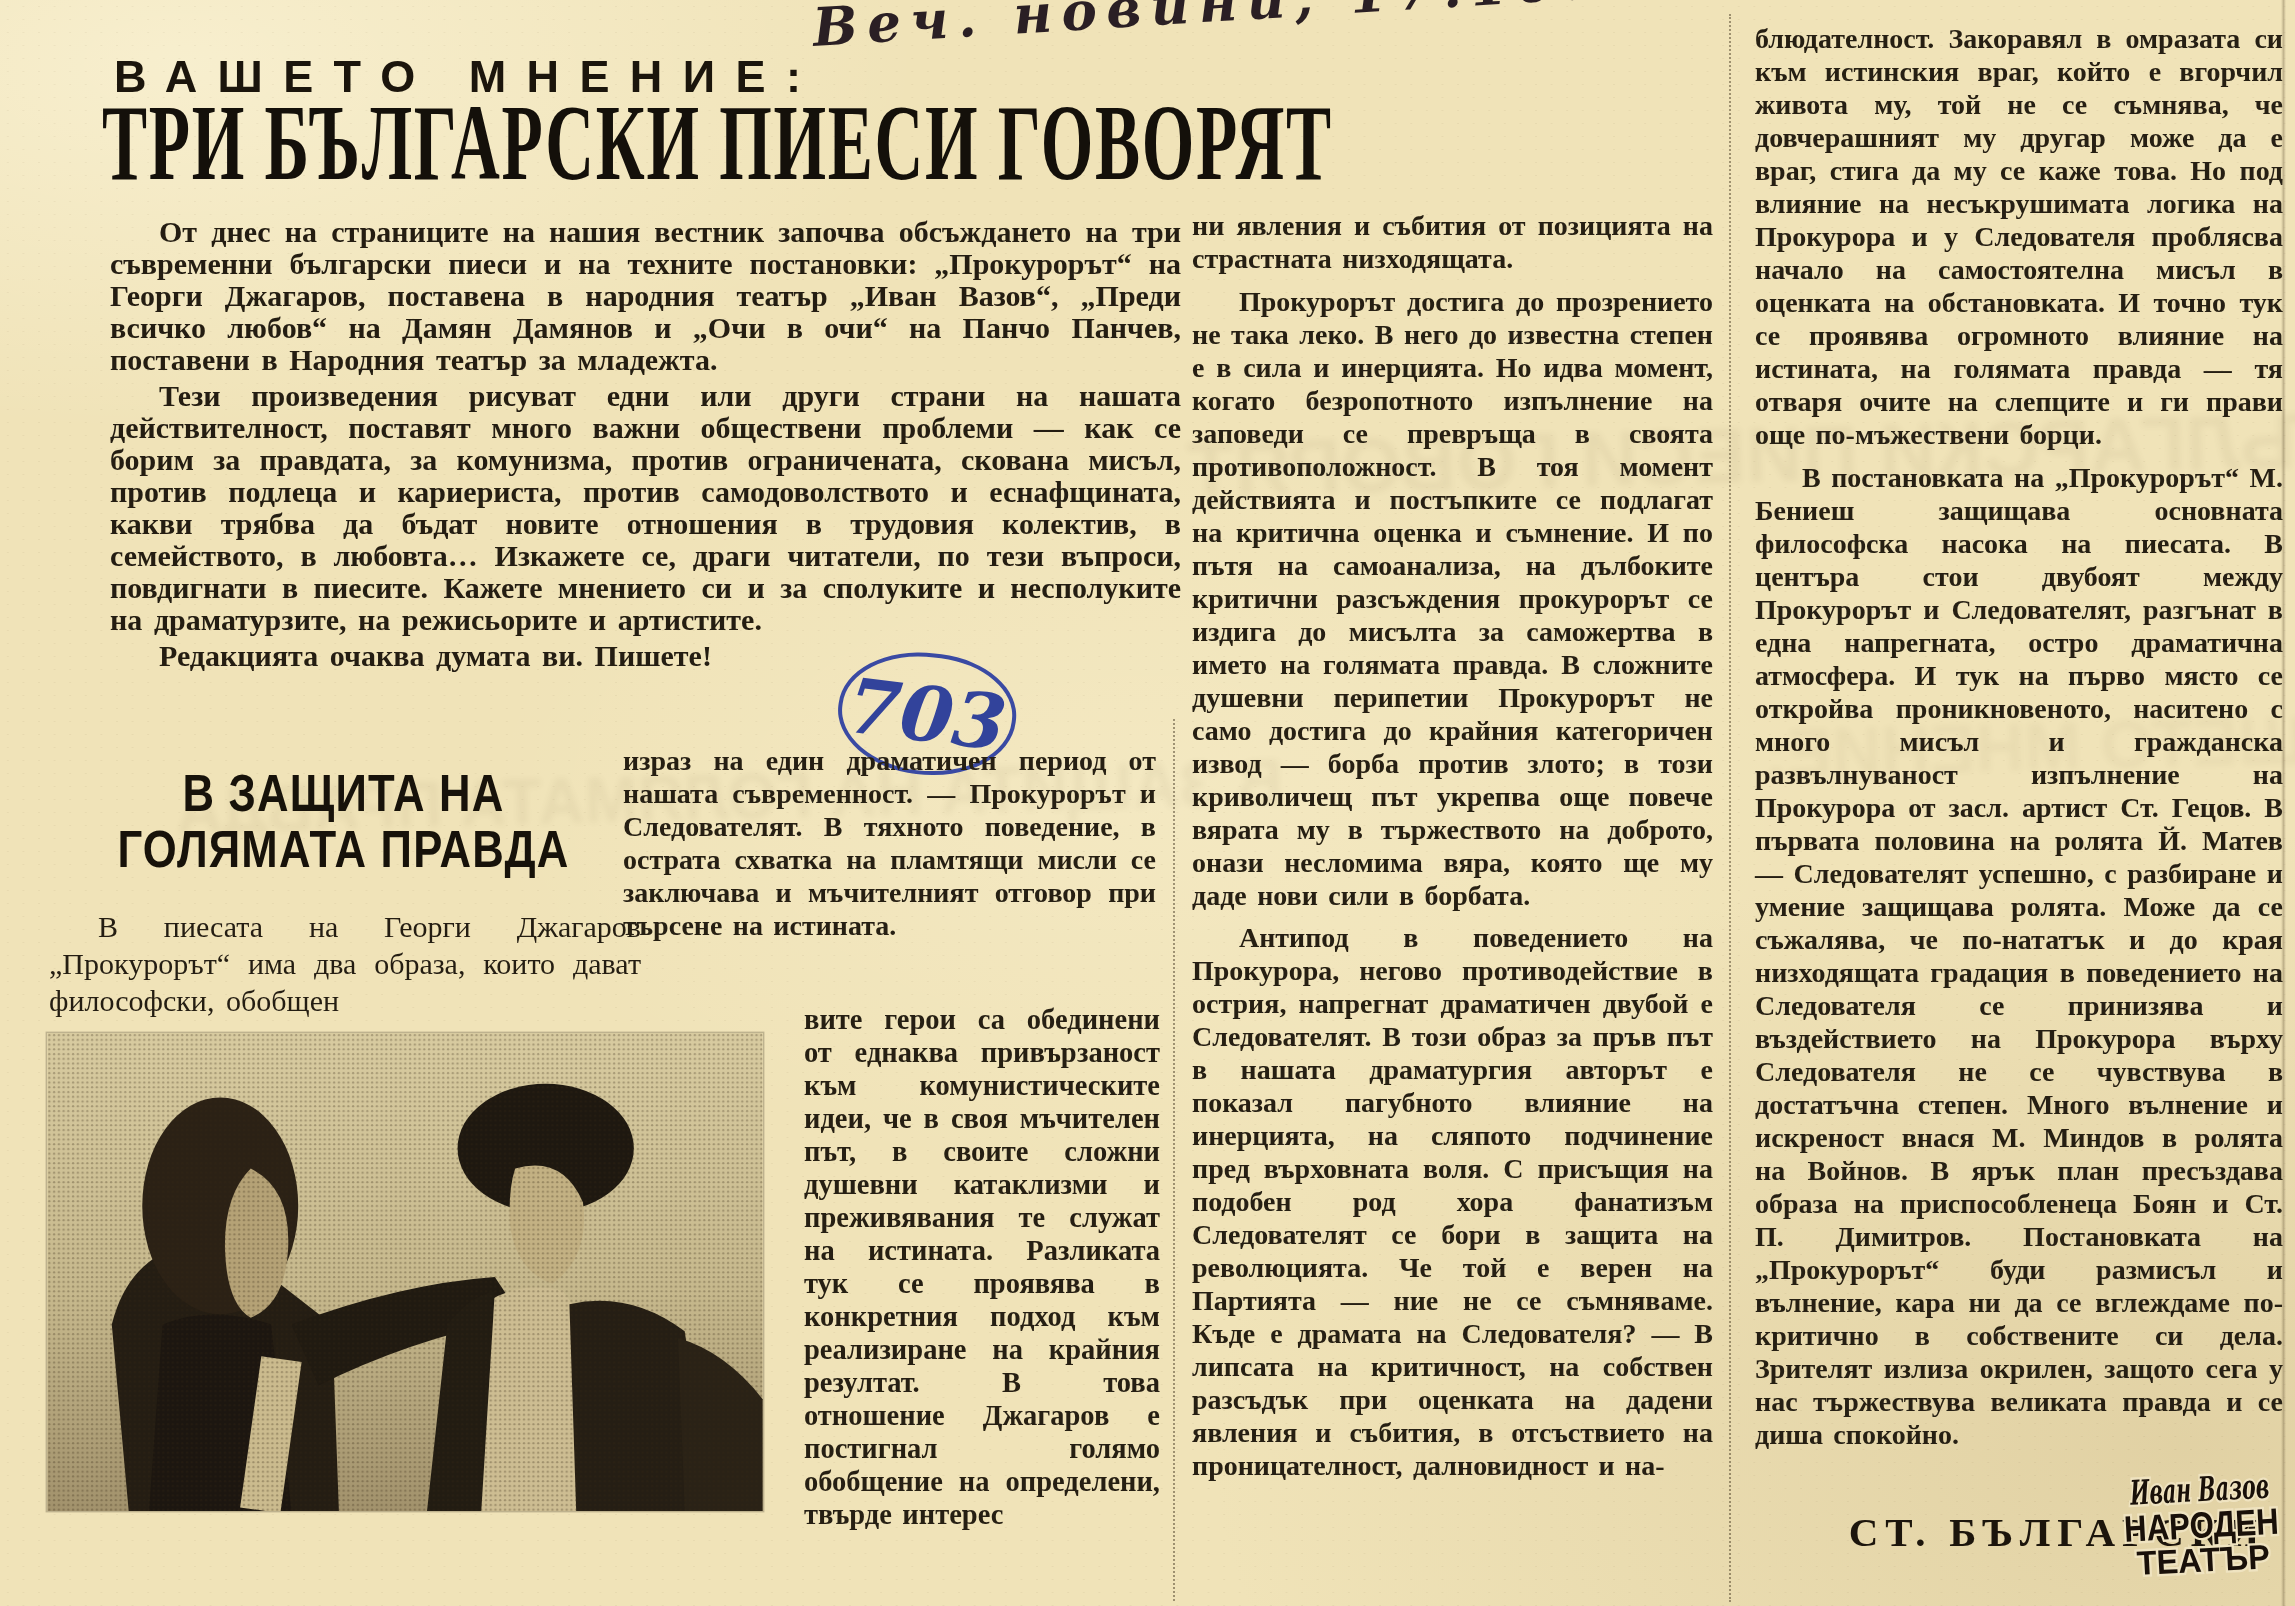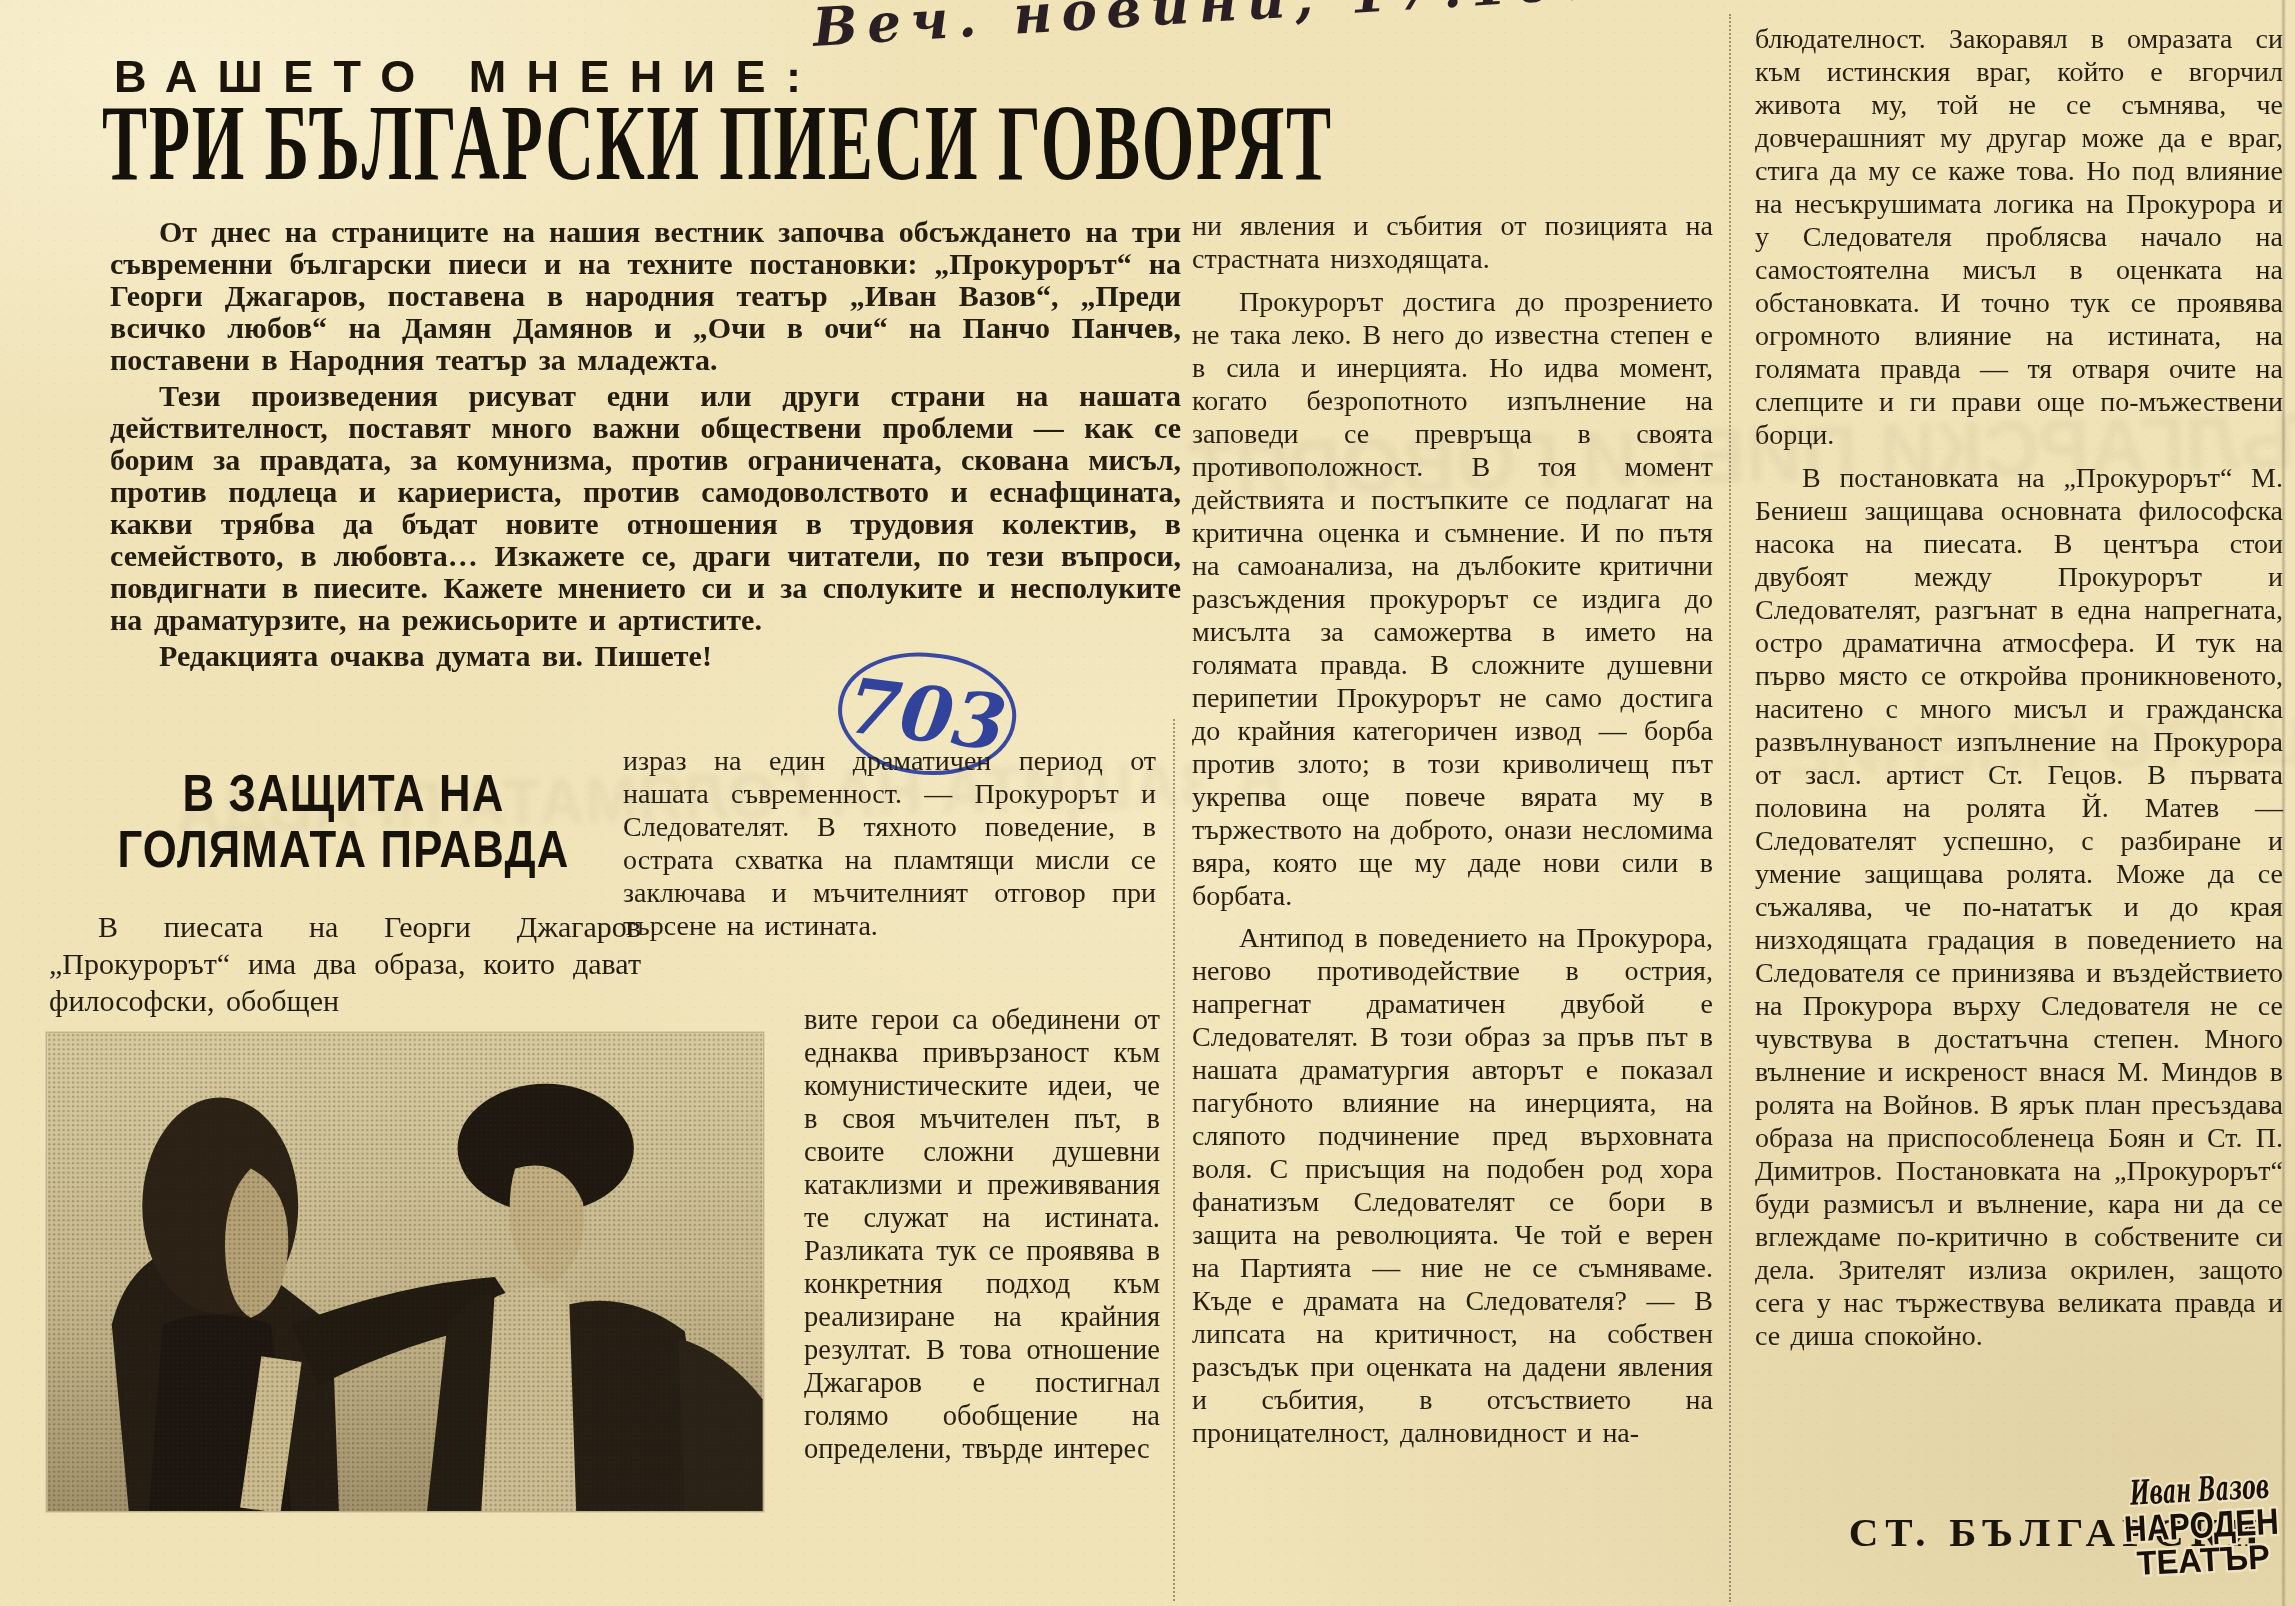--- a/index.html
+++ b/index.html
@@ -38,21 +38,21 @@
   .archnum{
     width:170px;height:114px;border:4.1px solid #3a4aa3;border-radius:50% 46% 52% 48%;
     transform:rotate(7deg);display:flex;align-items:center;justify-content:center;
     color:#32439b;font-family:"DejaVu Serif", serif;font-style:italic;font-weight:700;
     font-size:76px;
   }
   .intro{width:1071px;font-weight:700;font-size:30px;line-height:32px;
     text-align:justify;word-spacing:4.1px;}
   .intro p{margin:0 0 4.1px 0;text-indent:49px;}
   .bodycol{font-size:28px;line-height:33px;text-align:justify;word-spacing:3.4px;color:#261f13;}
-  .bodycol p{margin:0 0 9.5px 0;text-indent:47px;}
+  .bodycol p{margin:0 0 9.5px 0;text-indent:47px;font-weight:bold;}
   .bodycol p.cont{text-indent:0;}
   .subhead{
     font-family:"Liberation Sans", sans-serif;font-weight:900;font-size:52px;line-height:56px;
     color:#17120a;text-align:center;transform:scaleX(.84);transform-origin:center top;
     letter-spacing:1.4px;
   }
   .lead{width:592px;font-size:30px;line-height:37px;text-align:justify;word-spacing:4.1px;}
   .lead p{margin:0;text-indent:49px;}
   .photo-frame{box-shadow:0 0 0 1.4px rgba(40,30,15,.25);}
   .caption{width:651px;text-align:center;font-weight:700;font-size:29px;line-height:38px;

